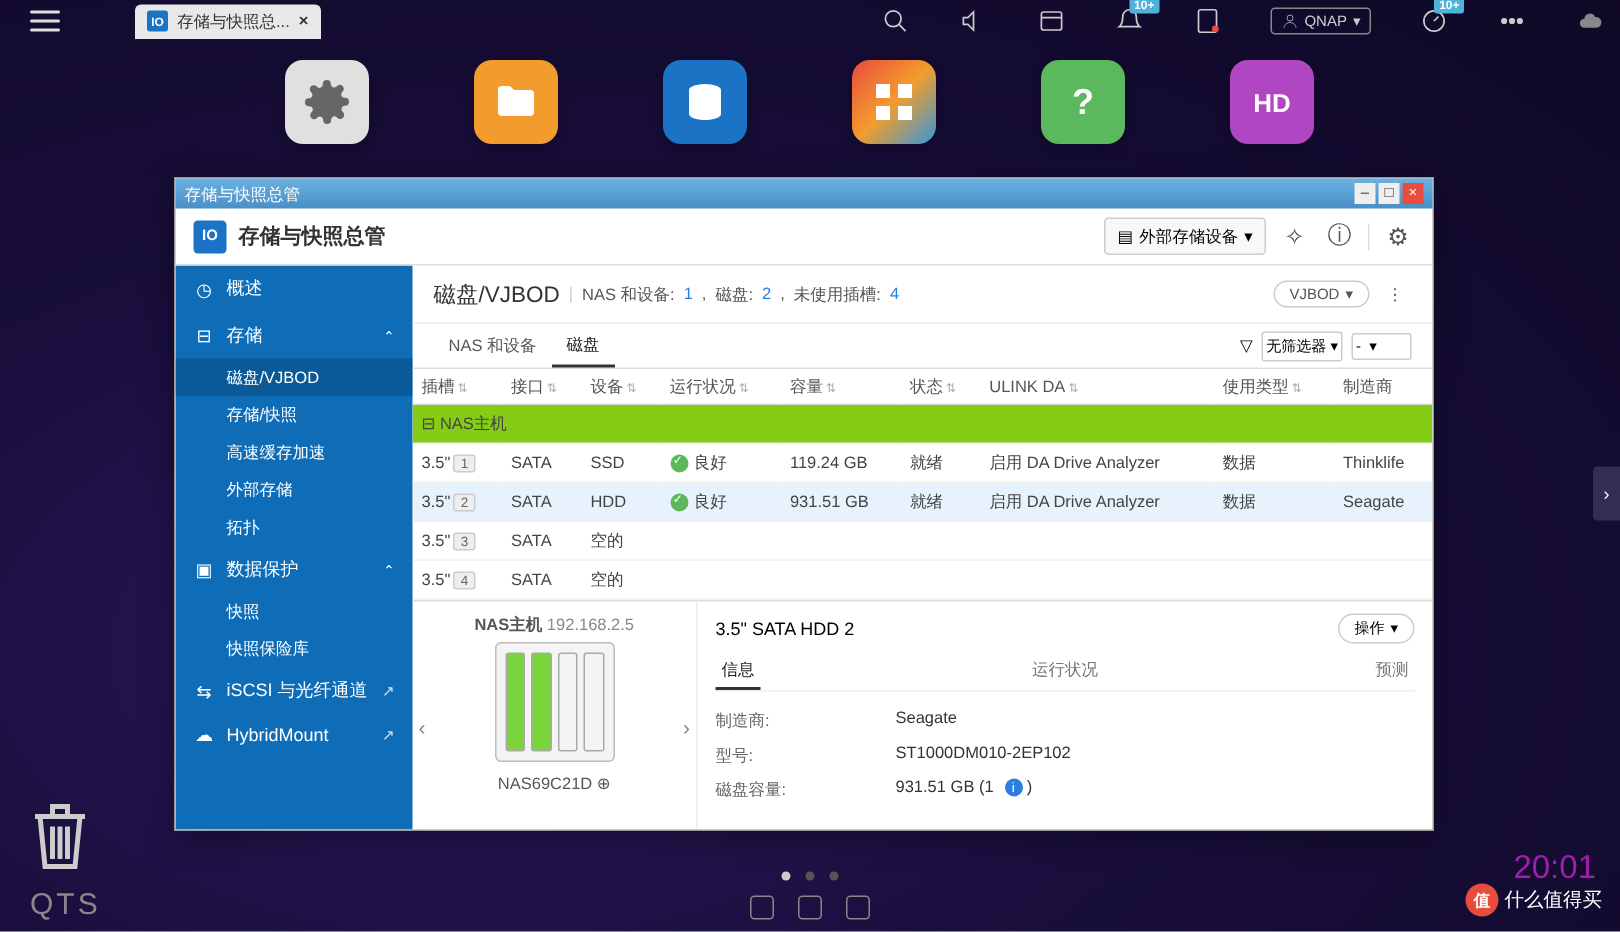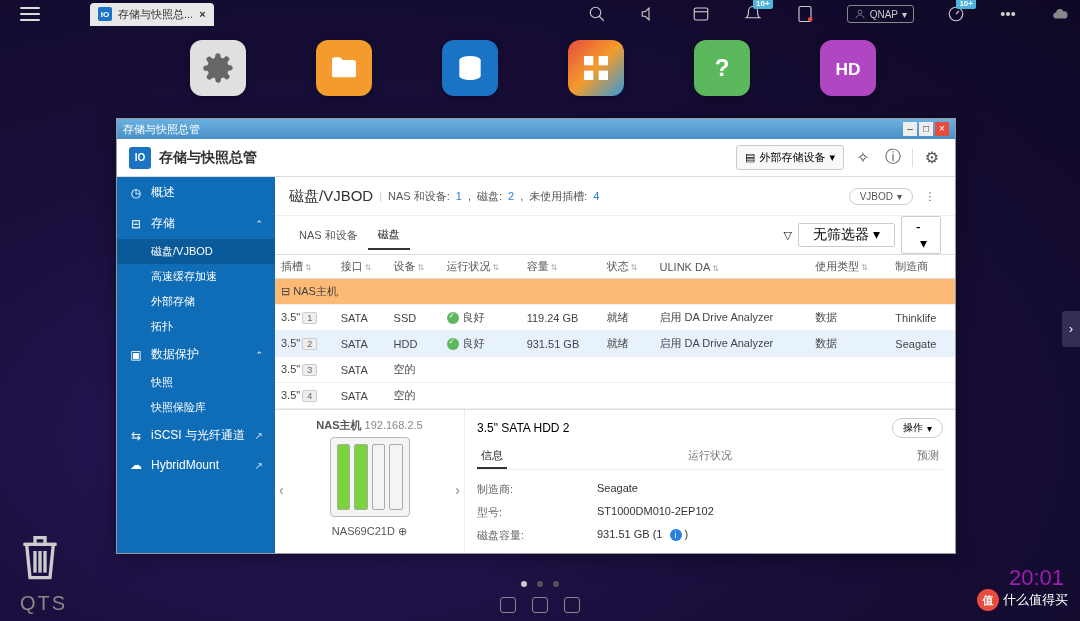--- a/index.html
+++ b/index.html
@@ -54,28 +54,28 @@
 .heading { padding: 8px 14px; font-size: 11px; color: #555; border-bottom: 1px solid #eee; display:flex; align-items:center; gap:6px; }
 .heading .btitle { font-size: 15px; color: #333; font-weight: 500; }
 .heading .sep { color: #ccc; }
 .heading .blue { color: #2a7de1; }
 .heading .pill { margin-left:auto; border:1px solid #ccc; border-radius:10px; padding:2px 10px; font-size:10px; cursor:pointer; display:flex; align-items:center; gap:4px; }
 
 .subtabs { display: flex; padding: 0 14px; border-bottom: 1px solid #ddd; font-size: 11px; align-items:center; }
 .subtab { padding: 6px 10px; cursor: pointer; color: #555; }
 .subtab.active { border-bottom: 2px solid #333; color: #222; font-weight:500; }
 .subtab-right { margin-left:auto; display:flex; gap:6px; align-items:center; }
-.dd { border:1px solid #ccc; padding:2px 14px; font-size:14px; border-radius:2px; cursor:pointer; }
+.dd { border:1px solid #ccc; padding:2px 2px; font-size:10px; border-radius:2px; cursor:pointer; }
 
 .tablewrap { overflow:auto; }
 table.disk { width: 100%; border-collapse: collapse; font-size: 11px; }
 table.disk th { text-align: left; padding: 4px 6px; border-bottom: 1px solid #ddd; color: #555; font-weight: normal; position:relative; }
 table.disk th .sort { font-size:8px; color:#aaa; margin-left:2px; }
 table.disk td { padding: 5px 6px; border-bottom: 1px solid #f0f0f0; color: #444; }
-table.disk tr.grp td { background: #fdba74; font-weight: 500; }
+table.disk tr.grp td { background: #84cc16; font-weight: 500; }
 table.disk tr.sel td { background: #e8f2fc; }
 .slot { color:#555; }
 .slot-n { display:inline-block; background:#eee; border:1px solid #ccc; border-radius:2px; padding:0 4px; font-size:9px; margin-left:2px; color:#666; }
 .alink { color: #2a7de1; cursor: pointer; }
 .ok-dot { display:inline-block; width:12px; height:12px; background:#5cb85c; border-radius:50%; position:relative; vertical-align:middle; margin-right:4px; }
 .ok-dot::after { content:"✓"; color:#fff; font-size:8px; position:absolute; left:2px; top:-1px; }
 
 .detail { flex:1; display:flex; border-top:1px solid #ddd; overflow:hidden; position:relative; }
 .detail-left { width: 190px; border-right:1px solid #eee; padding:8px; text-align:center; font-size:11px; color:#555; position:relative; }
 .detail-left .navarr { position:absolute; top:50%; font-size:14px; color:#888; cursor:pointer; }
@@ -254,20 +254,21 @@
       <div class="side-item top">
           <span class="side-ico">◷</span>
           <span>概述</span>
         </div>
       <div class="side-item top">
           <span class="side-ico">⊟</span>
           <span>存储</span>
           <span class="chev">⌃</span>
         </div>
       <div class="side-sub active">磁盘/VJBOD</div>
+      <div class="side-sub">存储/快照</div>
       <div class="side-sub">高速缓存加速</div>
       <div class="side-sub">外部存储</div>
       <div class="side-sub">拓扑</div>
       <div class="side-item top">
           <span class="side-ico">▣</span>
           <span>数据保护</span>
           <span class="chev">⌃</span>
         </div>
       <div class="side-sub">快照</div>
       <div class="side-sub">快照保险库</div>

